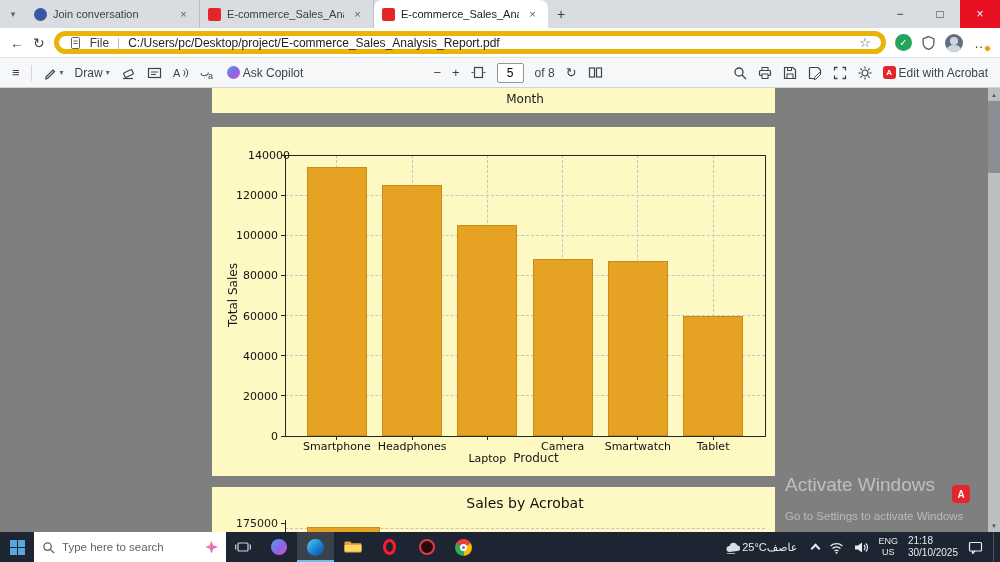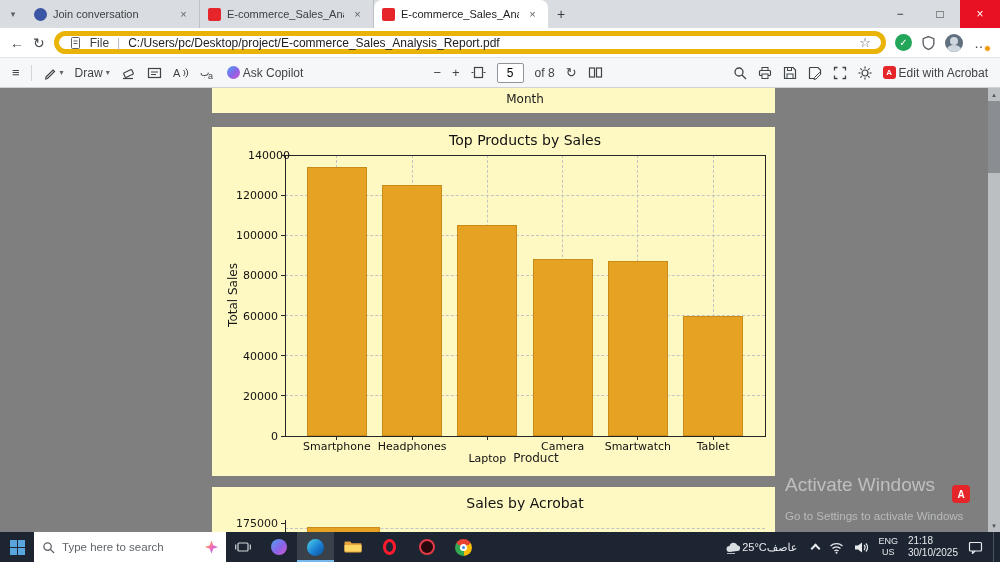--- a/index.html
+++ b/index.html
@@ -267,21 +267,20 @@
   </div>
 
   <div class="viewer">
     <div class="pdf-page">
 
       <div class="pstrip strip-top">
         <div class="month-label">Month</div>
       </div>
 
       <div class="pstrip card1" id="chart1">
-        <div class="chart-title">Top Products by Sales</div>
         <div class="ylabel">Total Sales</div>
         <div class="xlabel">Product</div>
       <div class="gridh" style="left: 73px; top: 268.357px; width: 480px;"></div>
           <div class="gridh" style="left: 73px; top: 228.214px; width: 480px;"></div>
           <div class="gridh" style="left: 73px; top: 188.071px; width: 480px;"></div>
           <div class="gridh" style="left: 73px; top: 147.929px; width: 480px;"></div>
           <div class="gridh" style="left: 73px; top: 107.786px; width: 480px;"></div>
           <div class="gridh" style="left: 73px; top: 67.6429px; width: 480px;"></div>
           <div class="gridh" style="left: 73px; top: 27.5px; width: 480px;"></div>
           <div class="gridv" style="left: 124.412px; top: 28px; height: 281px;"></div>

